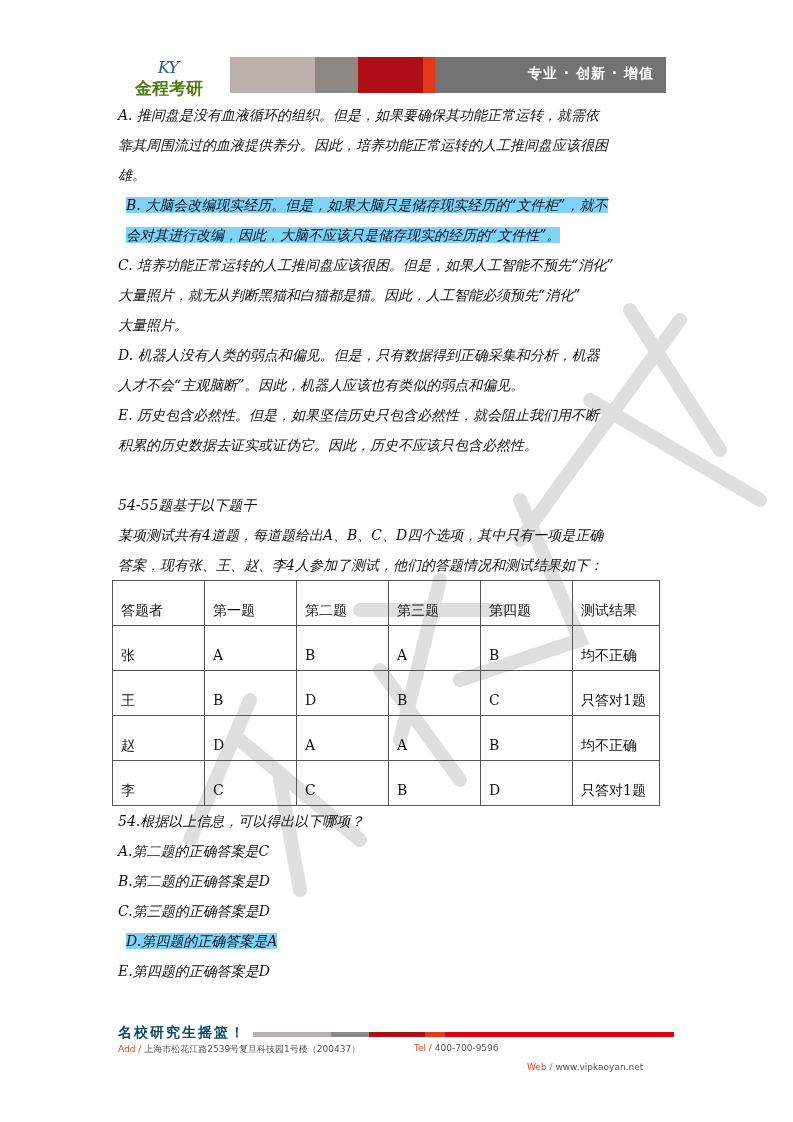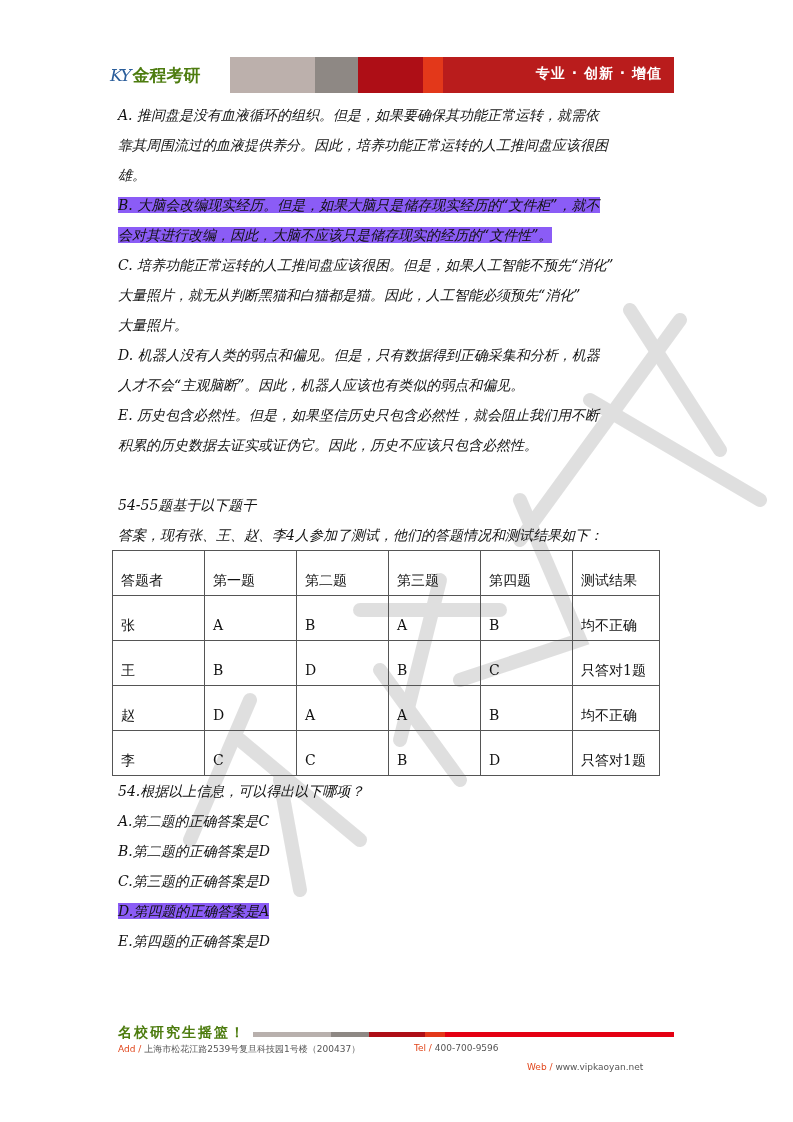--- a/index.html
+++ b/index.html
@@ -1,48 +1,48 @@
 <!DOCTYPE html>
 <html><head>
 <meta charset="utf-8">
 <style>
   html, body { margin: 0; padding: 0; background: #ffffff; }
   body { width: 793px; height: 1122px; position: relative; overflow: hidden;
          font-family: "DejaVu Serif", "Liberation Serif", serif; color: #111; }
 
   
   .header { position: absolute; left: 110px; top: 57px; width: 564px; height: 36px; }
-  .logo { position: absolute; left: 0; top: 0; width: 118px; height: 36px; display: flex; align-items: center; }
+  .logo { position: absolute; left: 0; top: 0; width: 118px; height: 36px; display: flex; align-items: center; flex-direction: column; }
   .logo-mark { font-family: "DejaVu Serif", serif; font-style: italic; font-size: 17px; color: #2a5d9a; letter-spacing: -2px; margin-right: 3px; }
   .logo-text { font-family: "DejaVu Sans", sans-serif; font-weight: bold; font-size: 17px; color: #4d7c0f; letter-spacing: 0px; }
   .bar { position: absolute; top: 0; height: 36px; }
   .seg1 { left: 120px; width: 85px; background: #bcb0ac; }
   .seg2 { left: 205px; width: 43px; background: #8e8884; }
   .seg3 { left: 248px; width: 65px; background: #ae0e16; }
   .seg4 { left: 313px; width: 20px; background: #e3381a; }
-  .seg5 { left: 333px; width: 231px; background: #b91c1c; }
+  .seg5 { left: 325px; width: 231px; background: #737373; }
   .slogan { position: absolute; right: 12px; top: 8px; font-family: "DejaVu Sans", sans-serif; font-size: 14px; color: #ffffff; letter-spacing: 1px; font-weight: bold; }
 
   
   .content { position: absolute; left: 118px; top: 100px; width: 560px; font-size: 14px; line-height: 30px; }
   .p { margin: 0; font-style: italic; }
-  .hl { background: #8b5cf6; }
+  .hl { background: #7dd3fc; margin-left: 8px; }
   .blank { height: 30px; }
 
   table.qt { border-collapse: collapse; width: 548px; margin: 0 0 0 -6px; font-size: 14px; }
   table.qt td { border: 1px solid #555; height: 31px; padding: 13px 0 0 8px; vertical-align: middle; line-height: 16px; }
   table.qt td.c0 { width: 83px; }
   table.qt td.cn { width: 83px; }
 
   
   .watermark { position: absolute; left: 160px; top: 280px; width: 640px; height: 620px; pointer-events: none; opacity: 0.18; }
 
   
   .footer { position: absolute; left: 118px; top: 1024px; width: 560px; height: 36px; }
-  .f-slogan { position: absolute; left: 0; top: 0; font-family: "DejaVu Sans", sans-serif; font-size: 14px; color: #4d7c0f; font-weight: bold; letter-spacing: 2px; }
+  .f-slogan { position: absolute; left: 0; top: 0; font-family: "DejaVu Sans", sans-serif; font-size: 14px; color: #0c4a6e; font-weight: bold; letter-spacing: 2px; }
   .f-line { position: absolute; top: 8px; height: 5px; }
   .fl1 { left: 135px; width: 78px; background: #b8b0ad; }
   .fl2 { left: 213px; width: 38px; background: #8e8884; }
   .fl3 { left: 251px; width: 56px; background: #ae0e16; }
   .fl4 { left: 307px; width: 20px; background: #e3381a; }
   .fl5 { left: 327px; width: 229px; background: #e40013; }
   .f-info { position: absolute; top: 19px; font-family: "DejaVu Sans", sans-serif; font-size: 9px; color: #555; white-space: nowrap; }
   .f-info .lab { color: #e1461c; }
   .fi1 { left: 0; } .fi2 { left: 296px; } .fi3 { left: 409px; margin-top: 19px; }
 </style>
@@ -86,20 +86,21 @@
   <p class="p"><span class="hl">会对其进行改编，因此，大脑不应该只是储存现实的经历的“文件性”。</span></p>
   <p class="p">C. 培养功能正常运转的人工推间盘应该很困。但是，如果人工智能不预先“消化”</p>
   <p class="p">大量照片，就无从判断黑猫和白猫都是猫。因此，人工智能必须预先“消化”</p>
   <p class="p">大量照片。</p>
   <p class="p">D. 机器人没有人类的弱点和偏见。但是，只有数据得到正确采集和分析，机器</p>
   <p class="p">人才不会“主观脑断”。因此，机器人应该也有类似的弱点和偏见。</p>
   <p class="p">E. 历史包含必然性。但是，如果坚信历史只包含必然性，就会阻止我们用不断</p>
   <p class="p">积累的历史数据去证实或证伪它。因此，历史不应该只包含必然性。</p>
   <div class="blank"></div>
   <p class="p">54-55题基于以下题干</p>
+  <p class="p">某项测试共有4道题，每道题给出A、B、C、D四个选项，其中只有一项是正确</p>
   <p class="p">答案，现有张、王、赵、李4人参加了测试，他们的答题情况和测试结果如下：</p>
 
   <table class="qt">
     <tbody>
         <tr>
       <td class="c0">答题者</td>
       <td class="cn">第一题</td>
       <td class="cn">第二题</td>
       <td class="cn">第三题</td>
       <td class="cn">第四题</td>

